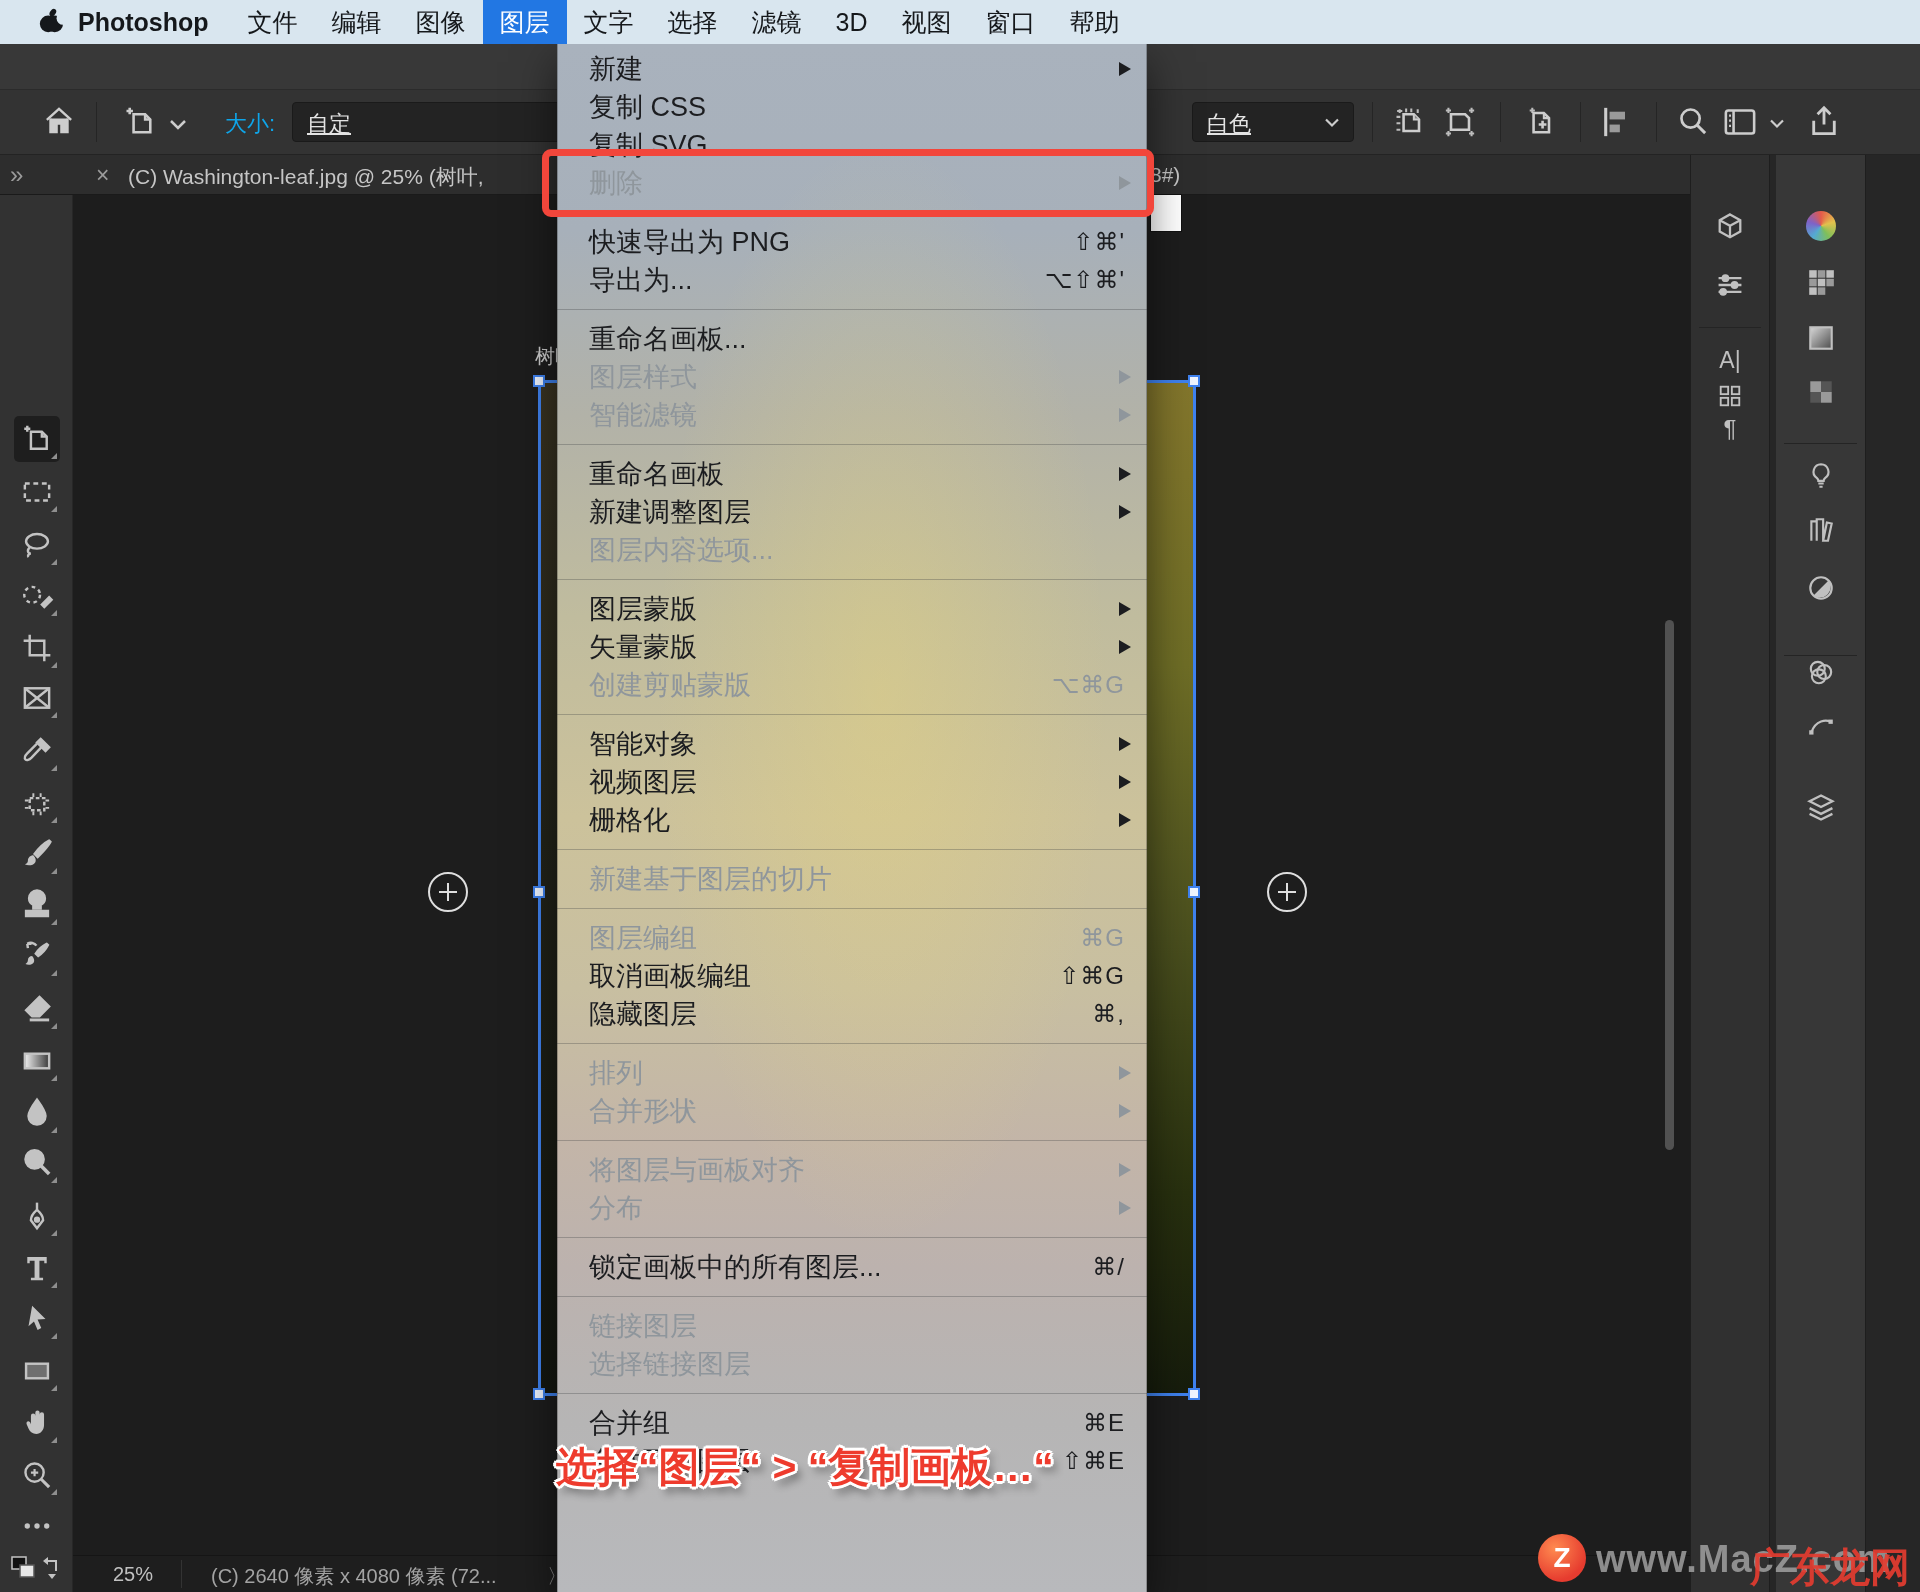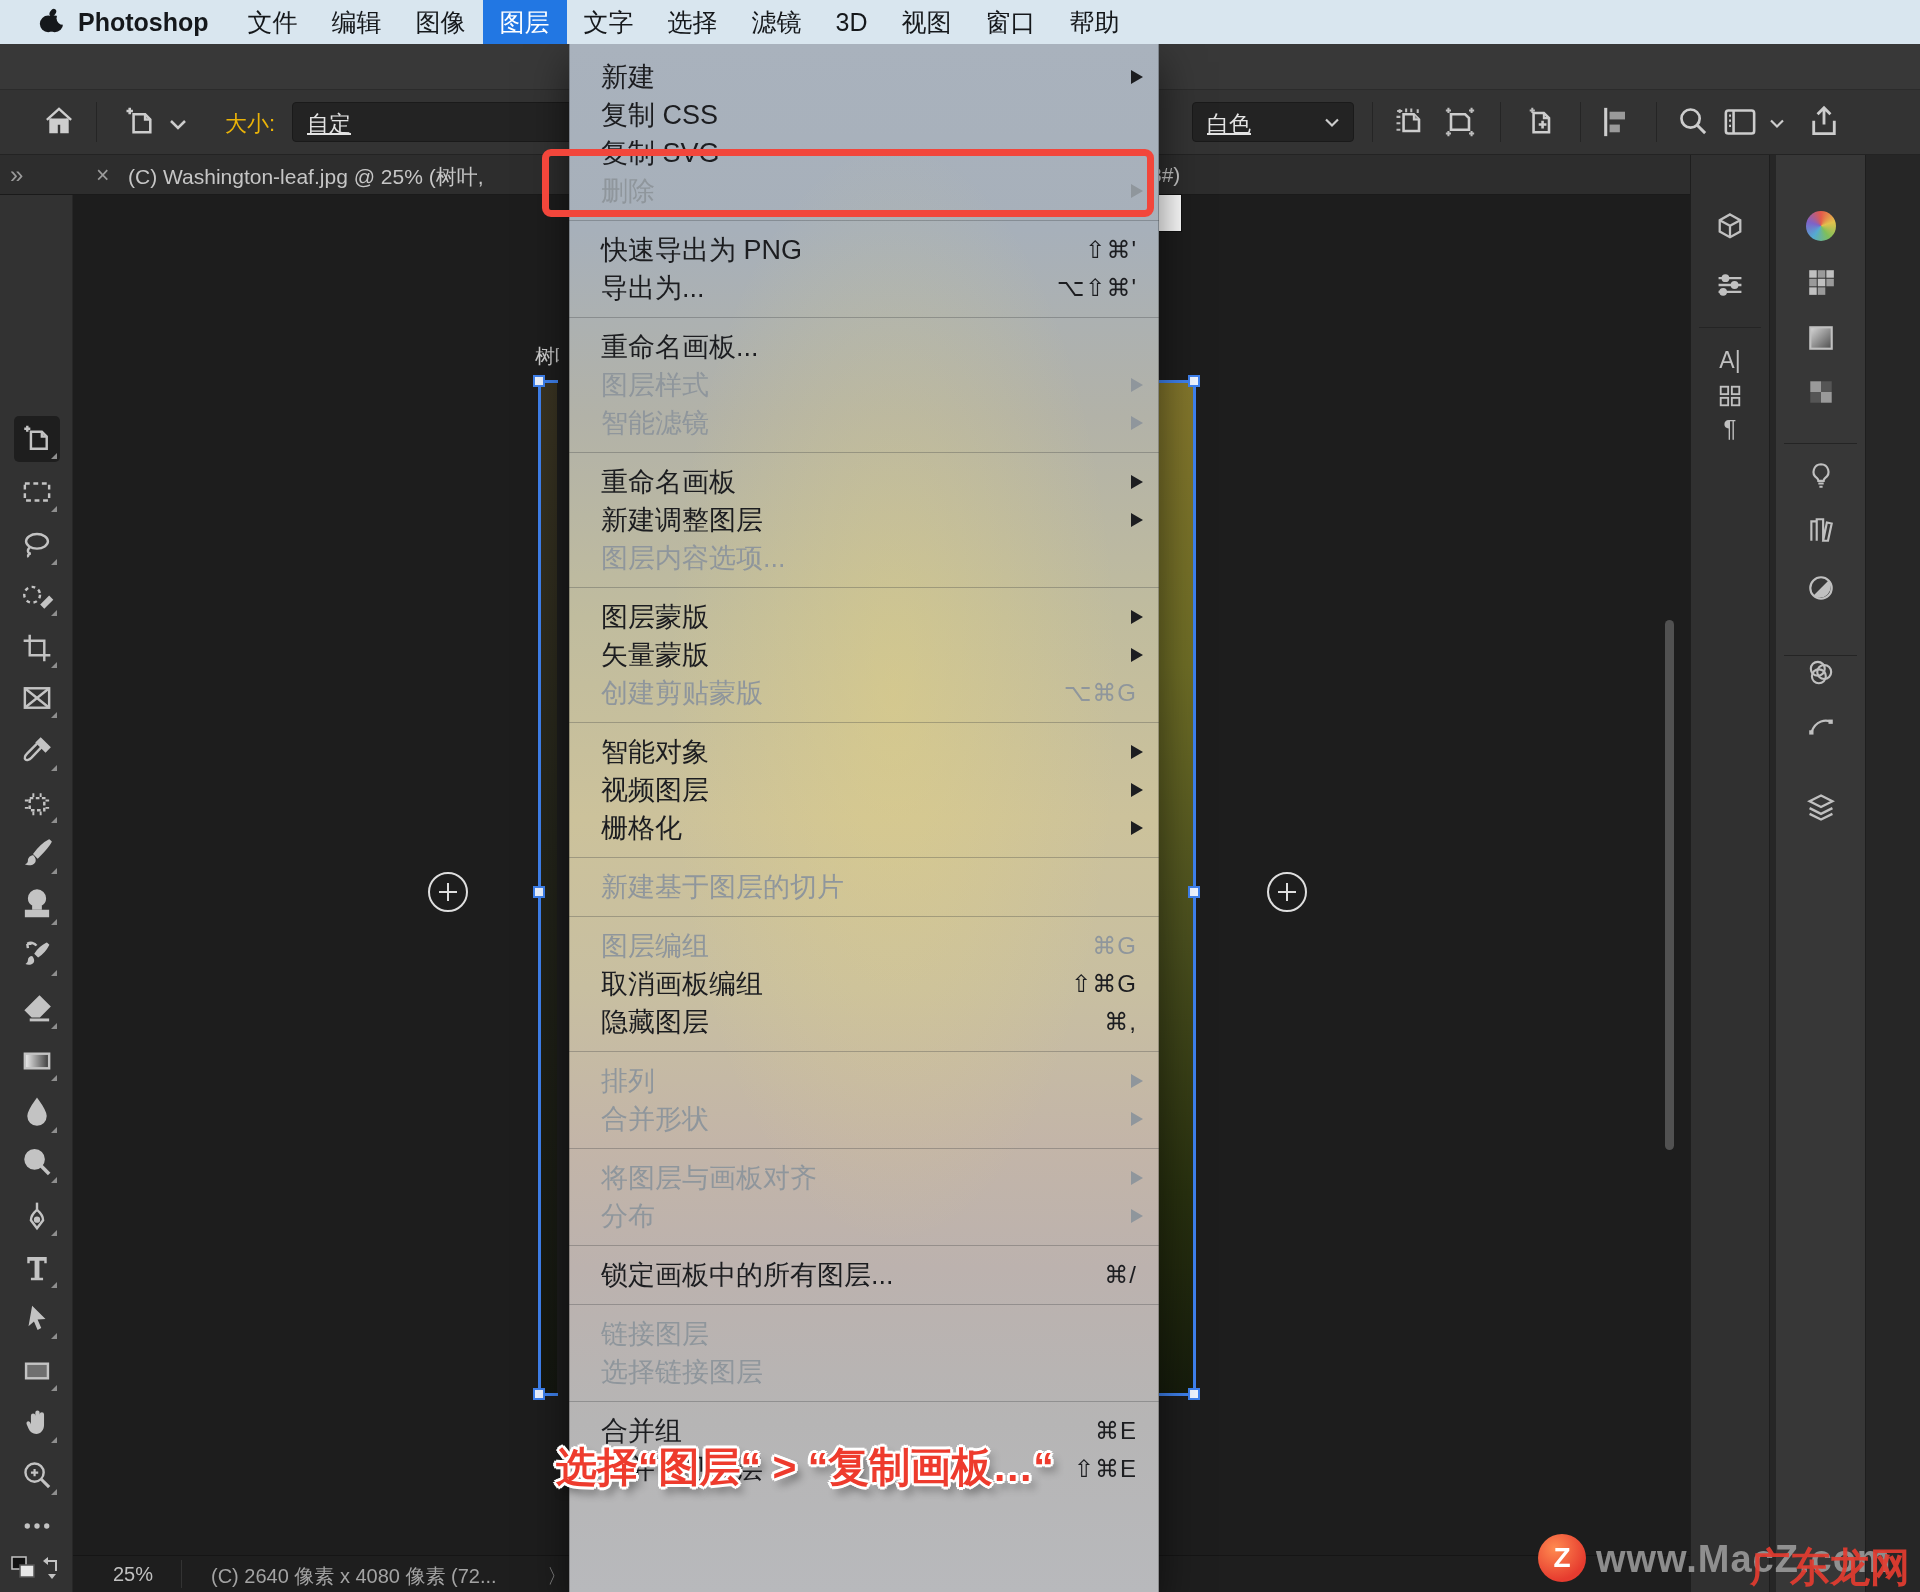--- a/index.html
+++ b/index.html
@@ -13,21 +13,21 @@
            color:#15181b;font-size:25px;z-index:90;}
   #menubar .mb-item{height:44px;line-height:44px;padding:0 17px;white-space:nowrap;}
   #menubar .mb-item.active{background:#2277e3;color:#fff;}
   #menubar .appname{font-weight:bold;padding:0 22px 0 14px;}
   #apple-logo{width:26px;height:30px;margin-left:38px;}
   #titlebar{left:0;top:44px;width:1920px;height:46px;background:#383838;border-bottom:1px solid #2b2b2b;z-index:5;}
   .tl{position:absolute;top:59px;width:17px;height:17px;border-radius:50%;}
   
   #optionsbar{left:0;top:90px;width:1920px;height:65px;background:#333333;border-bottom:1px solid #232323;z-index:5;}
   .ob-div{position:absolute;top:12px;width:1px;height:40px;background:#252525;}
-  .ob-label{position:absolute;color:#eab308;font-size:22px;top:19px;}
+  .ob-label{position:absolute;color:#0ea5e9;font-size:22px;top:19px;}
   .ob-field{position:absolute;background:#232323;border:1px solid #1a1a1a;border-radius:4px;color:#e3e3e3;
             font-size:22px;padding:6px 14px;top:12px;height:40px;text-decoration:underline;}
   .ob-icon{position:absolute;top:14px;}
   #fill-swatch{left:1150px;top:104px;width:32px;height:38px;background:#ffffff;border:1px solid #111;}
   #fill-dd{left:1192px;width:162px;}
 
   
   #tabbar{left:0;top:155px;width:1920px;height:40px;background:#2d2d2d;border-bottom:1px solid #1a1a1a;z-index:4;
           color:#c6c6c6;font-size:21px;}
   #tab-title{position:absolute;left:128px;top:8px;white-space:nowrap;}
@@ -62,25 +62,25 @@
   
   #dockwrap{left:1690px;top:155px;width:230px;height:1437px;background:#262626;z-index:6;}
   #dock1{position:absolute;left:0;top:0;width:80px;height:1437px;background:#303030;border-left:1px solid #1e1e1e;border-right:1px solid #1e1e1e;}
   #dock2{position:absolute;left:86px;top:0;width:90px;height:1437px;background:#373737;border-right:1px solid #1e1e1e;}
   .dk-icon{position:absolute;left:50%;transform:translateX(-50%);display:flex;align-items:center;justify-content:center;color:#c0c0c0;}
   .dk-icon svg{stroke:#c0c0c0;fill:none;stroke-width:2;}
   .dk-sep{position:absolute;left:8px;right:8px;height:1px;background:#242424;}
   #dock-collapse{position:absolute;left:46px;top:6px;color:#a2a2a2;font-size:23px;}
 
   
-  #layermenu{left:557px;top:44px;width:590px;height:1548px;z-index:40;padding-top:14px;
+  #layermenu{left:557px;top:44px;width:590px;height:1548px;z-index:40;padding-top:6px;
     background:
       radial-gradient(closest-side at 55% 42%, rgba(235,215,120,0.38), rgba(235,215,120,0) 85%),
       linear-gradient(180deg,#a9b2bd 0%,#a7b0ba 12%,#b2b2a8 24%,#c0bc9e 37%,#ccc29b 50%,#c8bfa1 61%,#c3b5a8 71%,#bcb2ae 79%,#b6b5b5 89%,#b8b9bc 100%);
-    box-shadow:0 18px 40px rgba(0,0,0,.55),1px 0 0 rgba(0,0,0,.25) inset,-1px 0 0 rgba(0,0,0,.25) inset;margin-left:12px;}
+    box-shadow:0 18px 40px rgba(0,0,0,.55),1px 0 0 rgba(0,0,0,.25) inset,-1px 0 0 rgba(0,0,0,.25) inset;}
   .mi{position:relative;height:38px;line-height:38px;padding:0 22px 0 32px;font-size:27px;color:#1c1d20;
       display:flex;align-items:center;white-space:nowrap;}
   .mi .sc{margin-left:auto;font-size:24px;color:#1c1d20;letter-spacing:1px;}
   .mi.dis,.mi.dis .sc{color:#8f969c;}
   .mi .arr{position:absolute;right:16px;top:12px;width:0;height:0;
            border-left:12px solid #1c1d20;border-top:7px solid transparent;border-bottom:7px solid transparent;}
   .mi.dis .arr{border-left-color:#8f969c;}
   .mi.hl{height:44px;line-height:44px;background:#1660d8;color:#fff;}
   .sep{height:1px;margin:10px 0;background:rgba(55,58,62,.30);}
 

